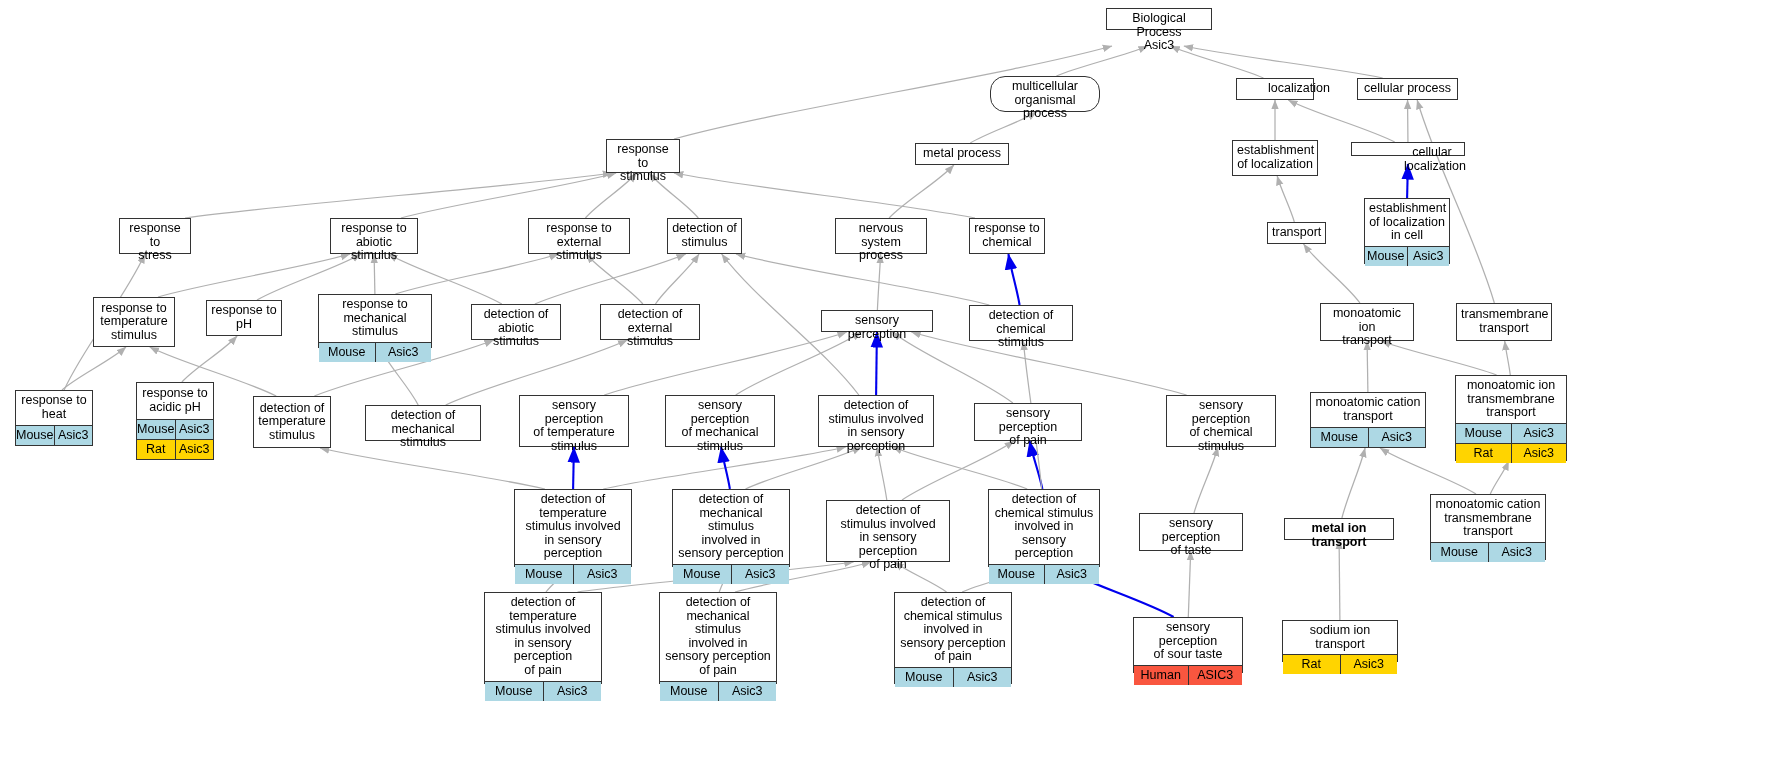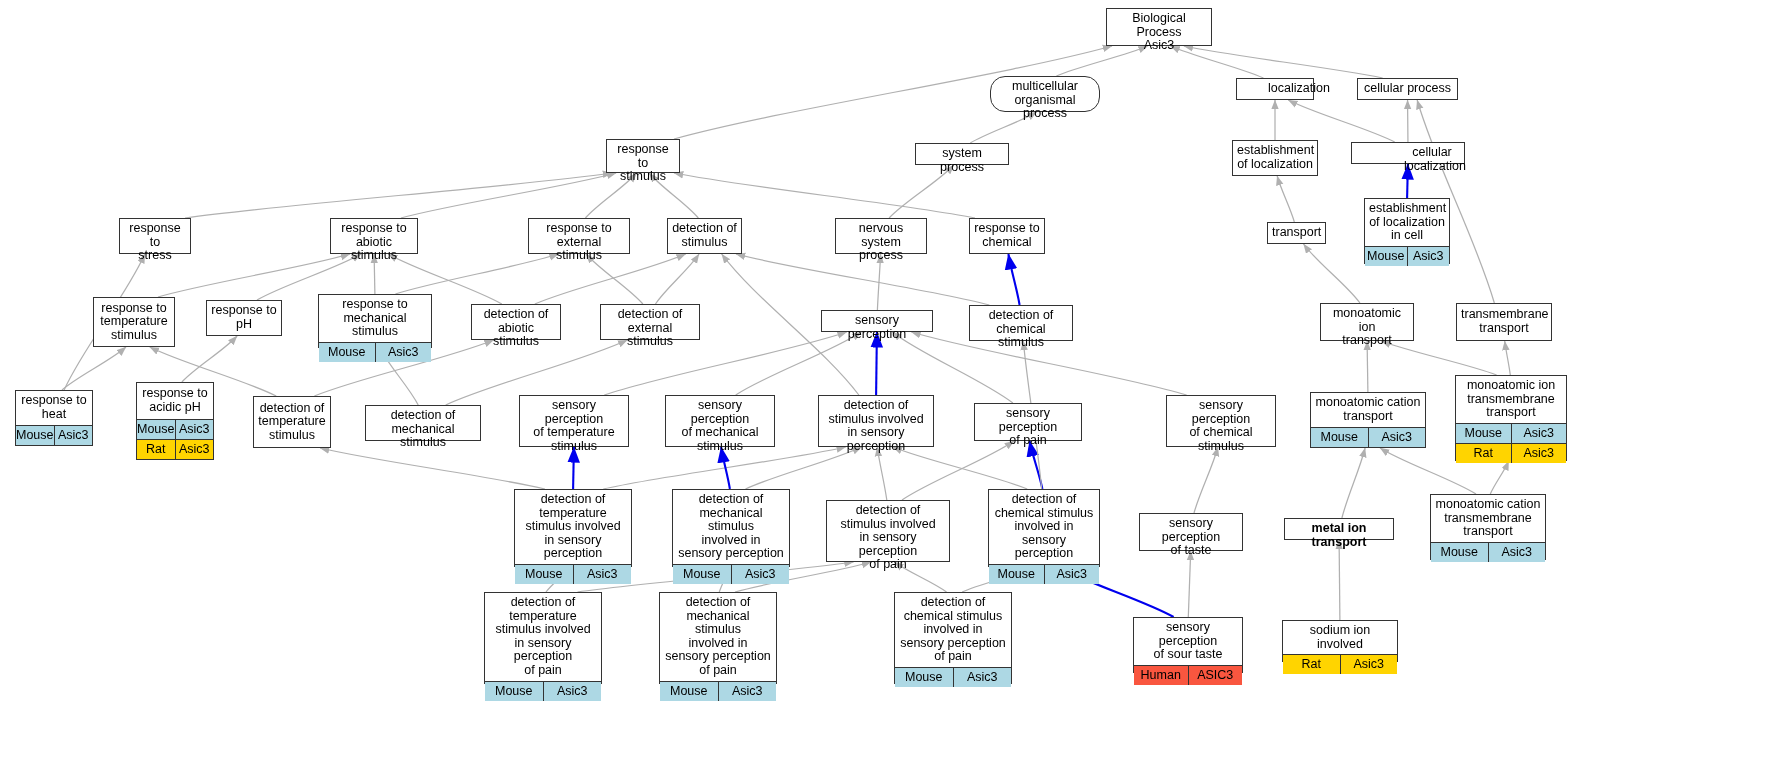--- a/index.html
+++ b/index.html
@@ -99,46 +99,46 @@
         <path d="M 719.3 592 C 721.9 583.875, 727.1 575.125, 729.7 567" fill="none" stroke="#b0b0b0" stroke-width="1.25" marker-end="url(#ah-g)"></path>
         <path d="M 735 592 C 769 582.25, 837 571.75, 871 562" fill="none" stroke="#b0b0b0" stroke-width="1.25" marker-end="url(#ah-g)"></path>
         <path d="M 962.1 592 C 980.3000000000001 583.875, 1016.7 575.125, 1034.9 567" fill="none" stroke="#b0b0b0" stroke-width="1.25" marker-end="url(#ah-g)"></path>
         <path d="M 946.5 592 C 933.5 582.25, 907.5 571.75, 894.5 562" fill="none" stroke="#b0b0b0" stroke-width="1.25" marker-end="url(#ah-g)"></path>
         <path d="M 1188.3 617 C 1188.9 595.55, 1190.1 572.45, 1190.7 551" fill="none" stroke="#b0b0b0" stroke-width="1.25" marker-end="url(#ah-g)"></path>
         <path d="M 1173.6 617 C 1144.8 600.75, 1087.2 583.25, 1058.4 567" fill="none" stroke="#0000ee" stroke-width="2.1" marker-end="url(#ah-b)"></path>
         <path d="M 1339.9 620 C 1339.7 594, 1339.3 566, 1339.1 540" fill="none" stroke="#b0b0b0" stroke-width="1.25" marker-end="url(#ah-g)"></path>
       </g>
   </svg>
   <div id="nodes">
-      <div class="node" style="left: 1106px; top: 8px; width: 106px; height: 38px;">
+      <div class="node" style="left: 1106px; top: 8px; width: 106px; height: 22px;">
         <div class="title">Biological Process
 Asic3</div>
       </div>
       <div class="node" style="left: 990px; top: 76px; width: 110px; height: 36px; border-radius: 15px;">
         <div class="title">multicellular
 organismal process</div>
       </div>
       <div class="node" style="left: 1236px; top: 78px; width: 78px; height: 22px; padding-left: 27px;">
         <div class="title">localization</div>
       </div>
       <div class="node" style="left: 1357px; top: 78px; width: 101px; height: 22px; justify-content: flex-end;">
         <div class="title">cellular process</div>
       </div>
       <div class="node" style="left: 606px; top: 139px; width: 74px; height: 34px;">
         <div class="title">response to
 stimulus</div>
       </div>
       <div class="node" style="left: 915px; top: 143px; width: 94px; height: 22px;">
-        <div class="title">system process</div>
+        <div class="title">metal process</div>
       </div>
       <div class="node" style="left: 1232px; top: 140px; width: 86px; height: 36px;">
         <div class="title">establishment
 of localization</div>
       </div>
-      <div class="node" style="left: 1351px; top: 142px; width: 114px; height: 22px; padding-left: 48px;">
+      <div class="node" style="left: 1351px; top: 142px; width: 114px; height: 14px; padding-left: 48px;">
         <div class="title">cellular localization</div>
       </div>
       <div class="node" style="left: 119px; top: 218px; width: 72px; height: 36px;">
         <div class="title">response to
 stress</div>
       </div>
       <div class="node" style="left: 330px; top: 218px; width: 88px; height: 36px;">
         <div class="title">response to
 abiotic stimulus</div>
       </div>
@@ -399,21 +399,21 @@
         <div class="title">sensory perception
 of sour taste</div>
         <div class="badges">
           <div class="brow">
             <div class="bcell sp-human">Human</div>
             <div class="bcell sp-human">ASIC3</div>
           </div>
         </div>
       </div>
       <div class="node" style="left: 1282px; top: 620px; width: 116px; height: 42px;">
-        <div class="title">sodium ion involved</div>
+        <div class="title">sodium ion transport</div>
         <div class="badges">
           <div class="brow">
             <div class="bcell sp-rat">Rat</div>
             <div class="bcell sp-rat">Asic3</div>
           </div>
         </div>
       </div>
     </div>
 </div>
 

